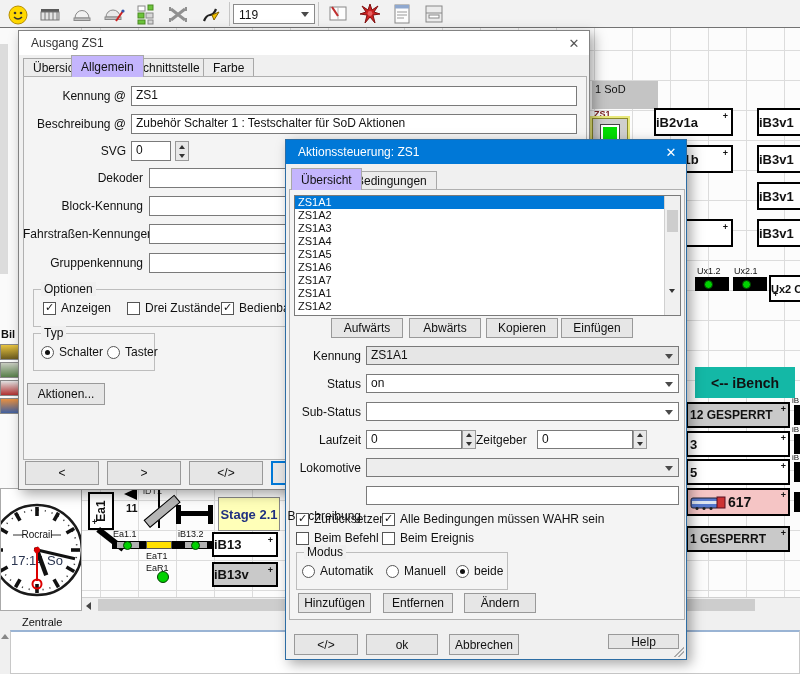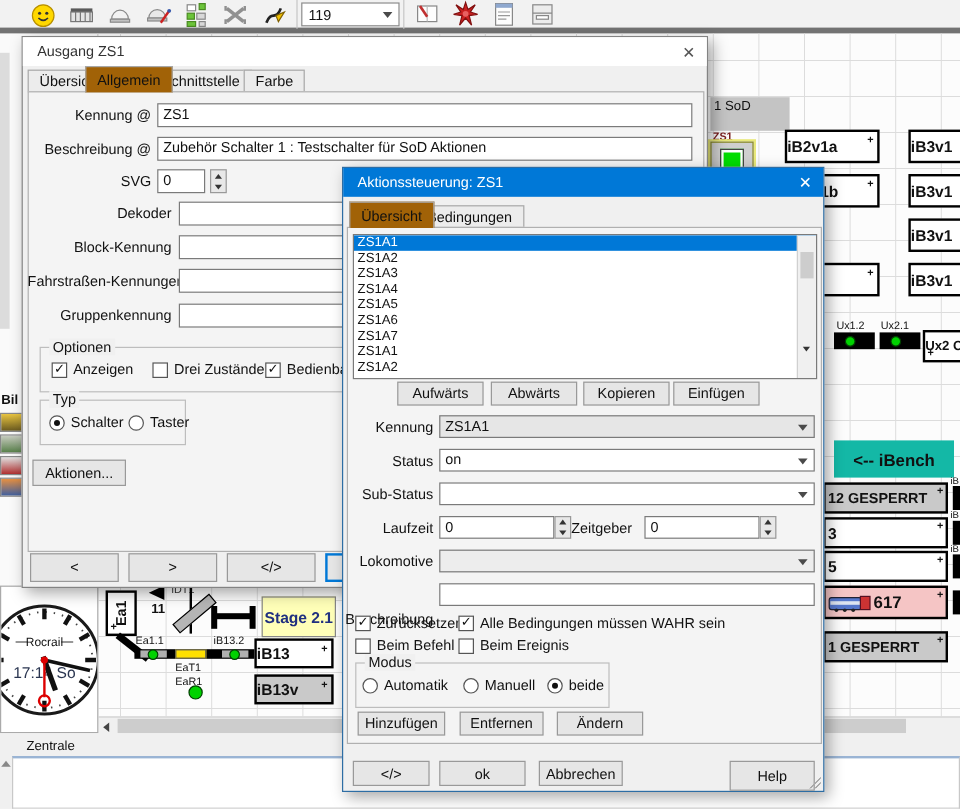--- a/index.html
+++ b/index.html
@@ -1,21 +1,21 @@
 <!DOCTYPE html>
 <html><head>
 <meta charset="utf-8">
 <style>
   html,body{margin:0;padding:0;}
   #root{position:relative;width:800px;height:674px;overflow:hidden;background:#f0f0f0;
         font-family:"Liberation Sans",sans-serif;color:#111;}
   .abs{position:absolute;}
   
-  #toolbar{left:0;top:0;width:800px;height:28px;background:#f2f2f2;border-bottom:5px solid #737373;
-           display:flex;align-items:center;padding-left:20px;box-sizing:border-box;}
+  #toolbar{left:0;top:0;width:800px;height:28px;background:#f2f2f2;border-bottom:1px solid #737373;
+           display:flex;align-items:center;padding-left:2px;box-sizing:border-box;}
   .tbtn{width:32px;height:26px;display:flex;align-items:center;justify-content:center;}
   .sep{width:1px;height:24px;background:#c6c6c6;margin:0 3px;}
   .combo-box{position:relative;width:82px;height:20px;background:#fff;border:1px solid #8a8a8a;
              font-size:12px;line-height:20px;padding-left:5px;box-sizing:border-box;}
   .chev{position:absolute;right:5px;top:50%;margin-top:-2px;width:0;height:0;
         border-left:4px solid transparent;border-right:4px solid transparent;border-top:5px solid #4a4a4a;}
   
   #grid{left:82px;top:28px;width:718px;height:569px;background:#fcfcfc;
         background-image:linear-gradient(to right,#dcdcdc 1px,transparent 1px),
                          linear-gradient(to bottom,#dcdcdc 1px,transparent 1px);
@@ -31,21 +31,21 @@
   .slbl{position:absolute;font-size:9px;color:#111;white-space:nowrap;}
   .stub{position:absolute;background:#000;}
   
   .dlg{position:absolute;background:#f0f0f0;border:1px solid #838383;box-shadow:4px 4px 12px rgba(0,0,0,.35);box-sizing:border-box;}
   .tbar{height:24px;background:#fff;display:flex;align-items:center;padding:0 2px 0 12px;font-size:12px;color:#333;}
   .tbar .close{margin-left:auto;width:26px;text-align:center;color:#555;font-size:13px;}
   .dlg2 .tbar{background:#0078d7;color:#fff;}
   .dlg2 .tbar .close{color:#fff;}
   .tab{position:absolute;height:19px;line-height:19px;padding:0 9px;font-size:12px;background:#ececec;
        border:1px solid #a8a8a8;box-sizing:border-box;}
-  .tab.active{background:#a16207;height:22px;line-height:22px;z-index:3;border-bottom:none;}
+  .tab.active{background:#c4b5fd;height:22px;line-height:22px;z-index:3;border-bottom:none;}
   .panel{position:absolute;border:1px solid #b0b0b0;background:#f4f4f4;}
   .lbl{position:absolute;font-size:12px;text-align:right;white-space:nowrap;}
   .txt{position:absolute;background:#fff;border:1px solid #7a7a7a;font-size:12px;line-height:17px;
        padding:0 4px;box-sizing:border-box;overflow:hidden;white-space:nowrap;}
   .txt.dis{background:#ededed;}
   .btn{position:absolute;background:#e6e6e6;border:1px solid #999;font-size:12px;
        display:flex;align-items:center;justify-content:center;box-sizing:border-box;}
   .btn.def{border:2px solid #0078d7;}
   .gbox{position:absolute;border:1px solid #bdbdbd;}
   .gleg{position:absolute;font-size:12px;background:#f0f0f0;padding:0 3px;}
@@ -517,17 +517,17 @@
       </div>
 
     <div class="btn" style="left:12px;top:453px;width:73px;height:20px;">Hinzufügen</div>
     <div class="btn" style="left:97px;top:453px;width:70px;height:20px;">Entfernen</div>
     <div class="btn" style="left:178px;top:453px;width:72px;height:20px;">Ändern</div>
 
     <div class="btn" style="left:8px;top:494px;width:64px;height:21px;">&lt;/&gt;</div>
     <div class="btn" style="left:80px;top:494px;width:72px;height:21px;">ok</div>
     <div class="btn" style="left:163px;top:494px;width:70px;height:21px;">Abbrechen</div>
     <div class="btn" style="left:245px;top:494px;width:70px;height:21px;margin-top:46px;">Übernehmen</div>
-    <div class="btn" style="left:322px;top:494px;width:71px;height:25px;">Help</div>
+    <div class="btn" style="left:322px;top:494px;width:71px;height:15px;">Help</div>
     <div class="grip"></div>
   </div>
 
 </div>
 
 </body></html>

